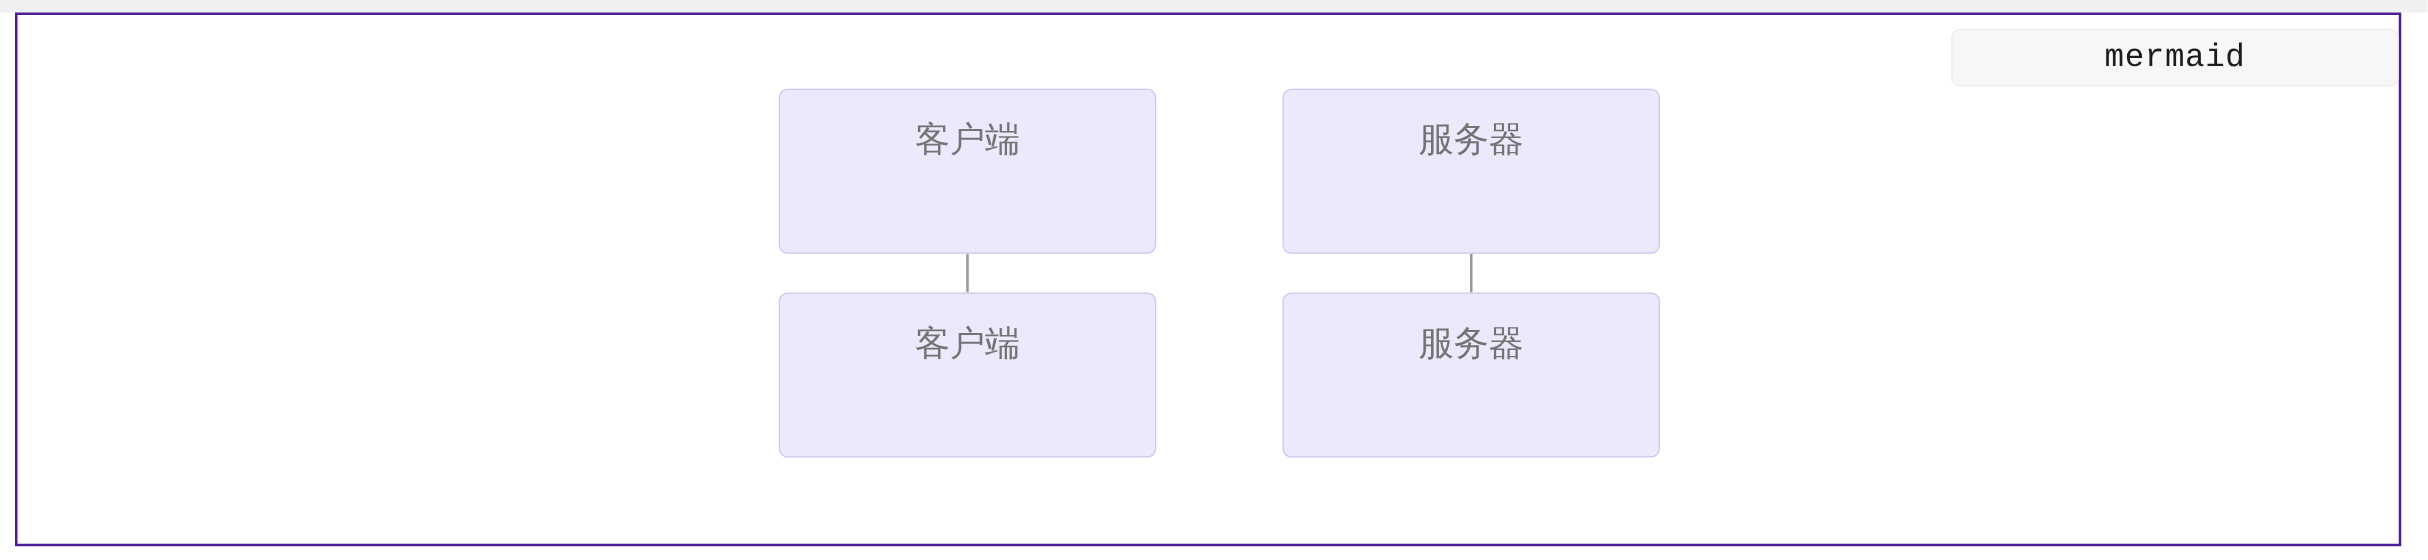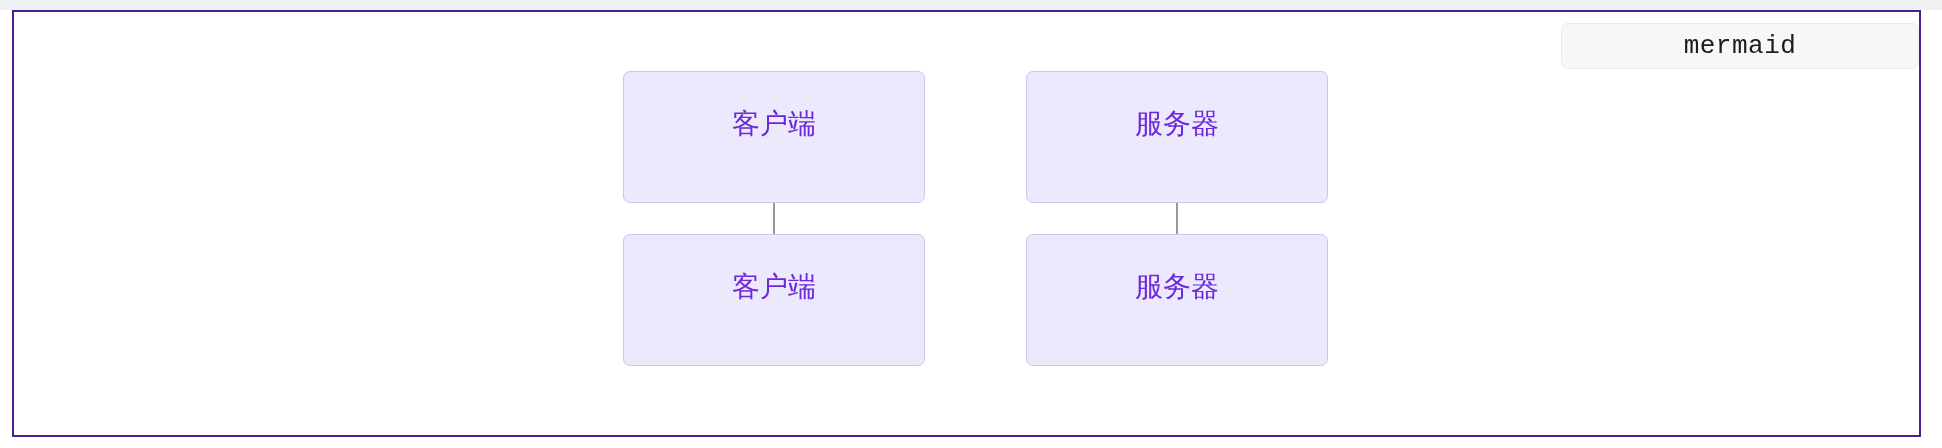--- a/index.html
+++ b/index.html
@@ -68,24 +68,24 @@
     position: absolute;
     box-sizing: border-box;
     background: #ebe9fb;
     border: 1px solid #c9c7ef;
     border-radius: 7px;
     display: flex;
     align-items: flex-start;
     justify-content: center;
   }
   .node-label {
-    margin-top: 38px;
+    margin-top: 26px;
     font-size: 28px;
     line-height: 1;
-    color: #6d28d9;
+    color: #737373;
     white-space: nowrap;
     font-family: "Liberation Sans", "DejaVu Sans", sans-serif;
   }
 
   
   #node-client-top    { left: 609px;  top: 59px;  width: 302px; height: 132px; }
   #node-client-bottom { left: 609px;  top: 222px; width: 302px; height: 132px; }
   #node-server-top    { left: 1012px; top: 59px;  width: 302px; height: 132px; }
   #node-server-bottom { left: 1012px; top: 222px; width: 302px; height: 132px; }
 

